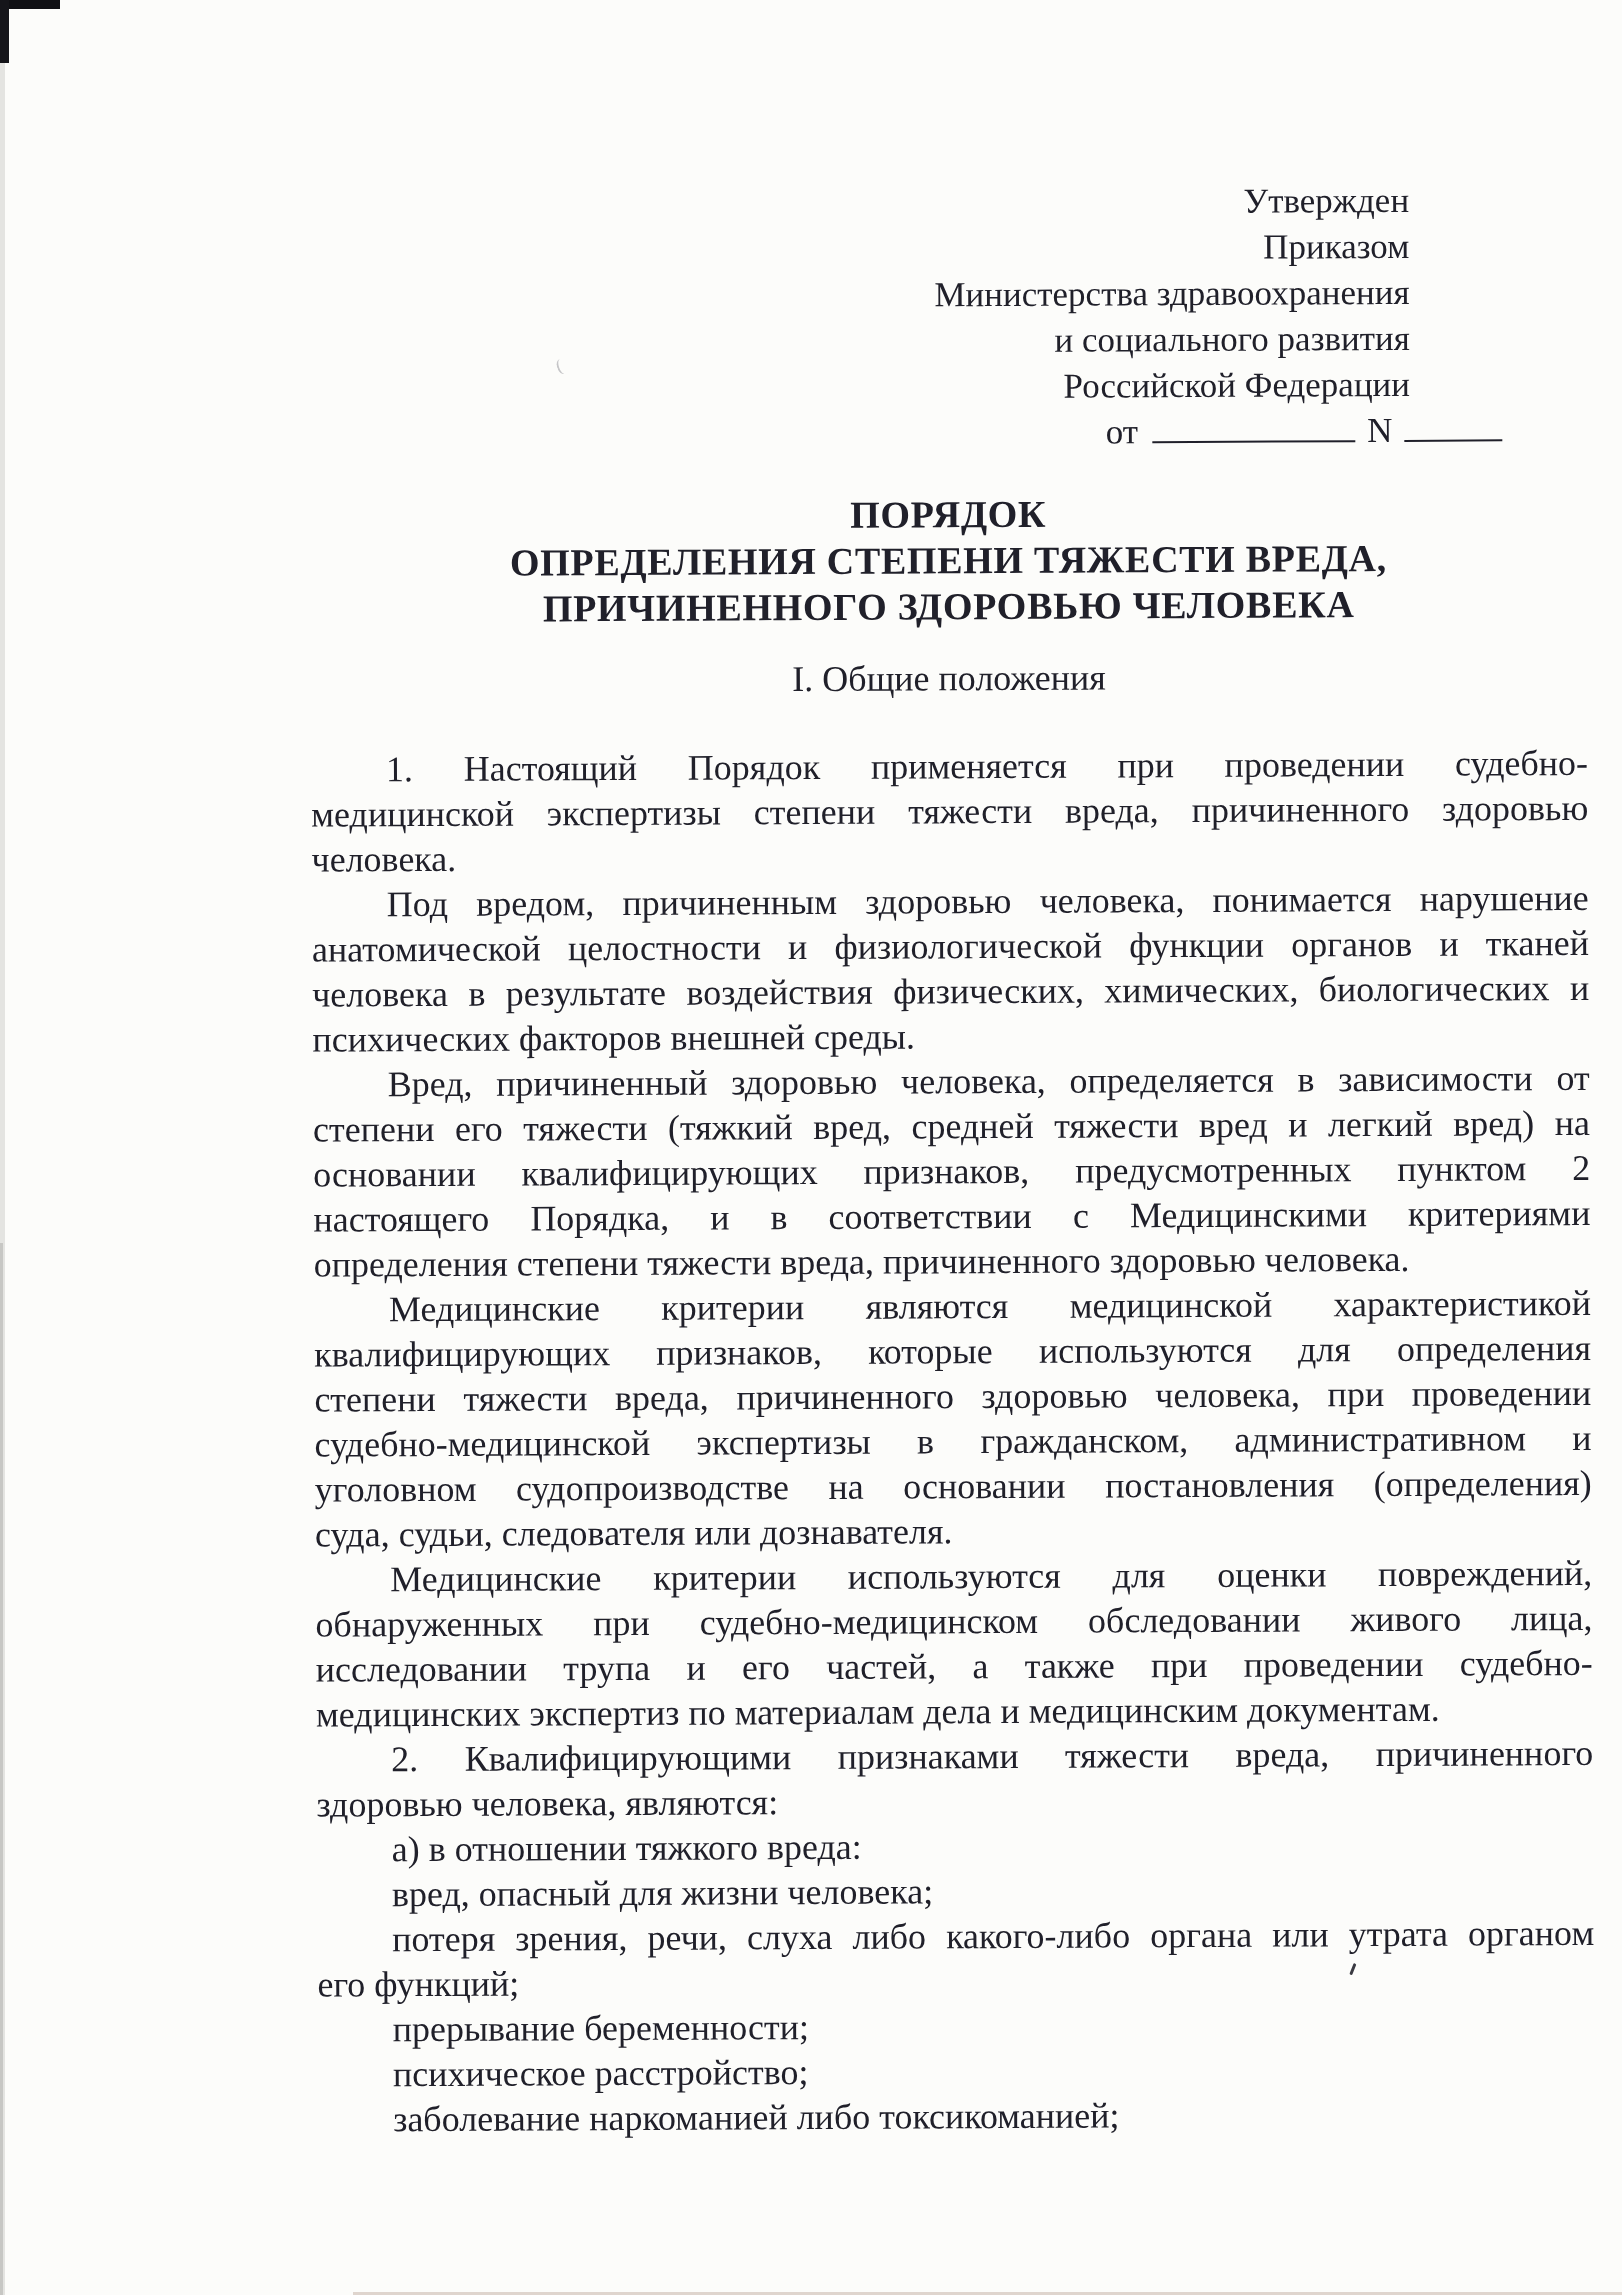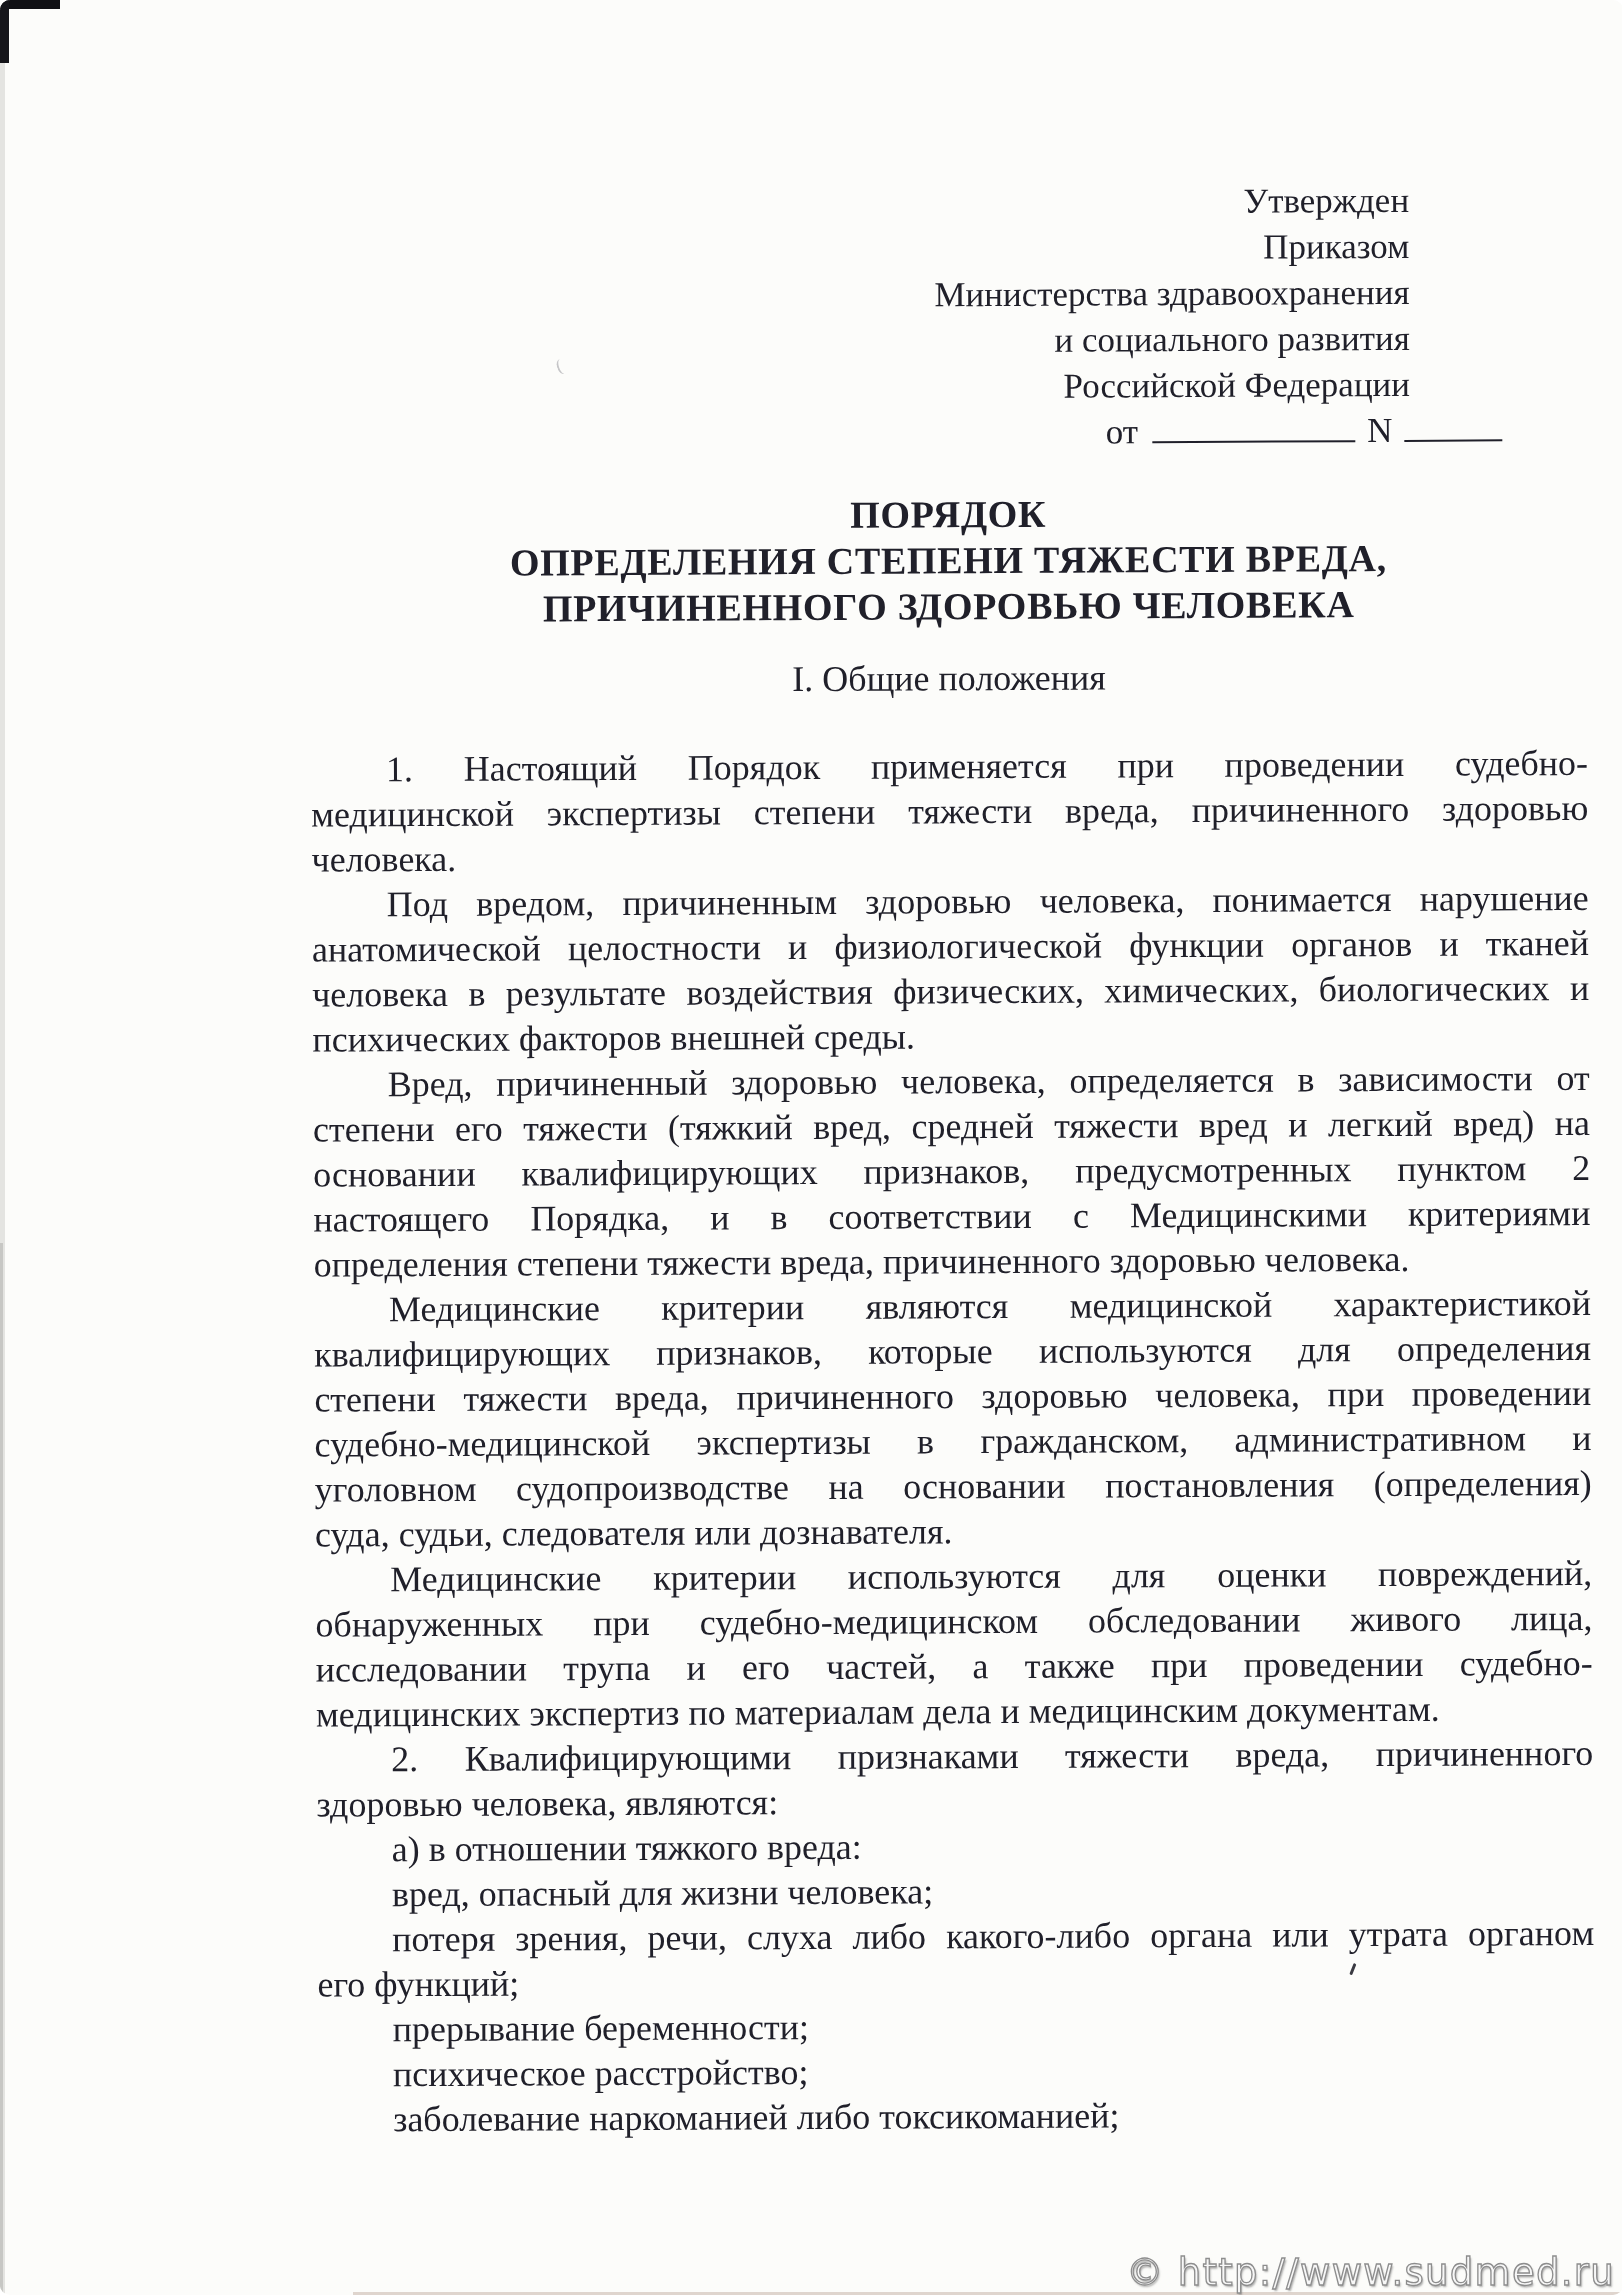--- a/index.html
+++ b/index.html
@@ -10,21 +10,20 @@
   body { background: #ffffff; }
 
   .page {
     position: relative;
     width: 1623px;
     height: 2295px;
     background: var(--bg);
     overflow: hidden;
     font-family: "Liberation Serif", "DejaVu Serif", serif;
     color: var(--ink);
-    border-radius: 10px;
   }
 
   
   .art-corner-h {
     position: absolute; left: 0; top: 0;
     width: 60px; height: 9.2px;
     background: #101014;
   }
   .art-corner-v {
     position: absolute; left: 0; top: 0;
@@ -196,16 +195,15 @@
         <div class="line indent last">прерывание беременности;</div>
         <div class="line indent last">психическое расстройство;</div>
         <div class="line indent last">заболевание наркоманией либо токсикоманией;</div>
       </div>
 
     <div class="speck-1"></div>
     <div class="speck-2"></div>
 
   </div>
 
-  <div class="watermark">© http://www.sudmed.ru</div>
 
 </div>
 
 
 </body></html>

